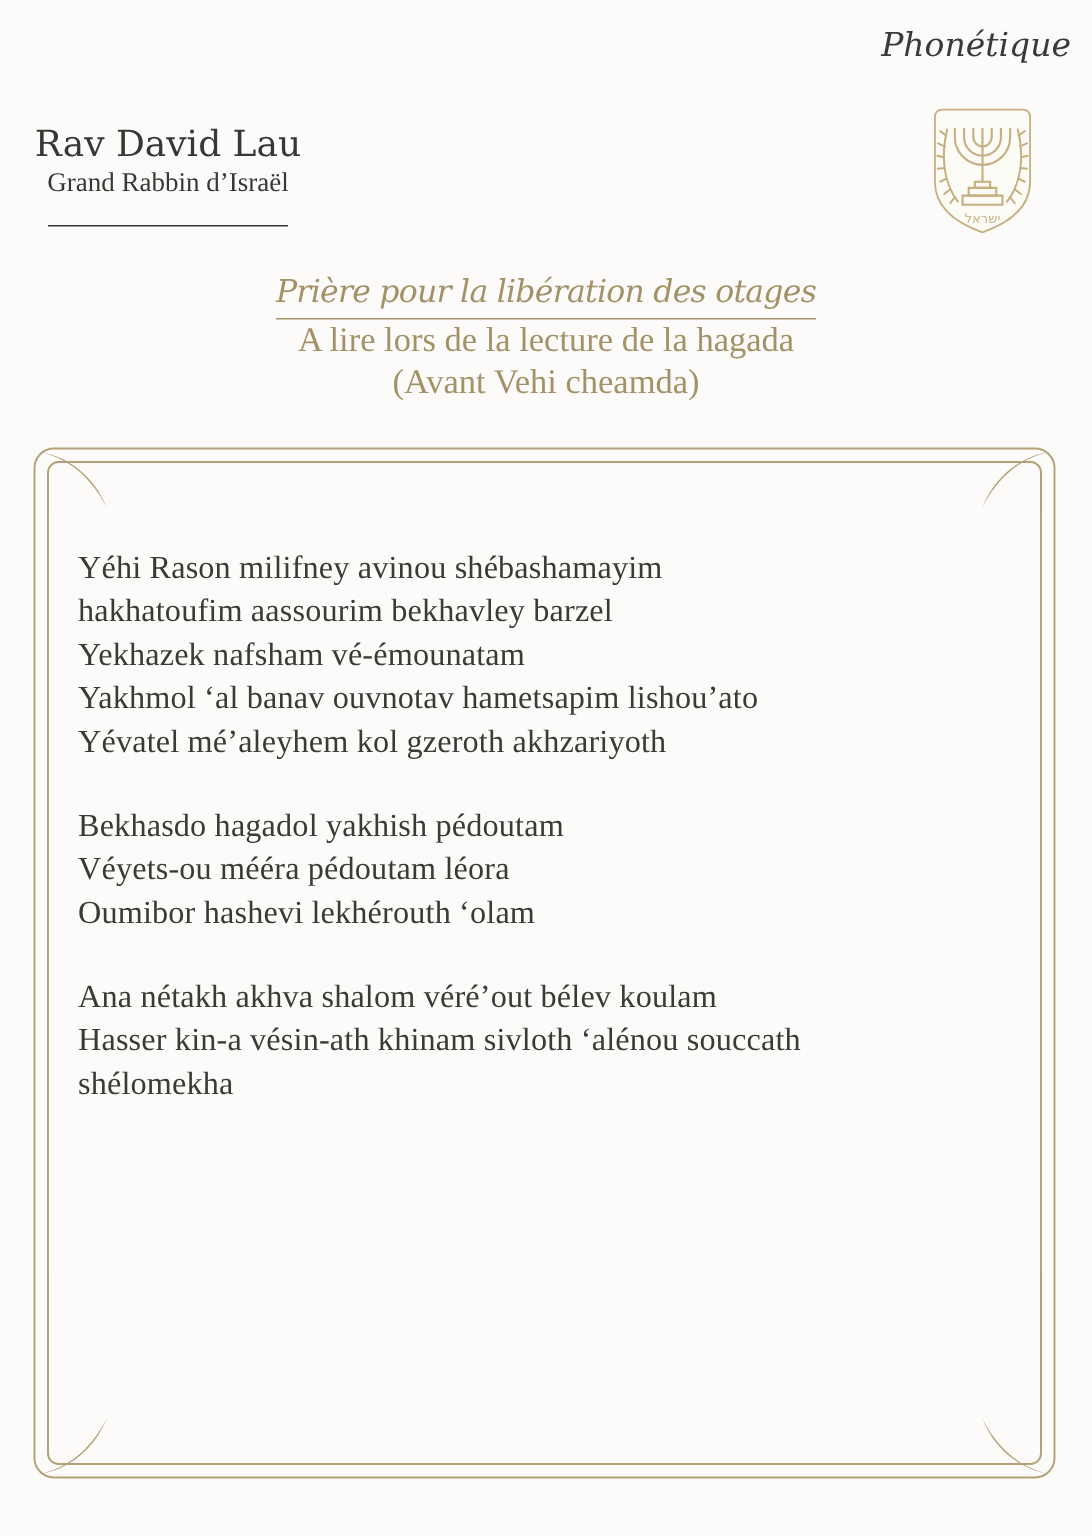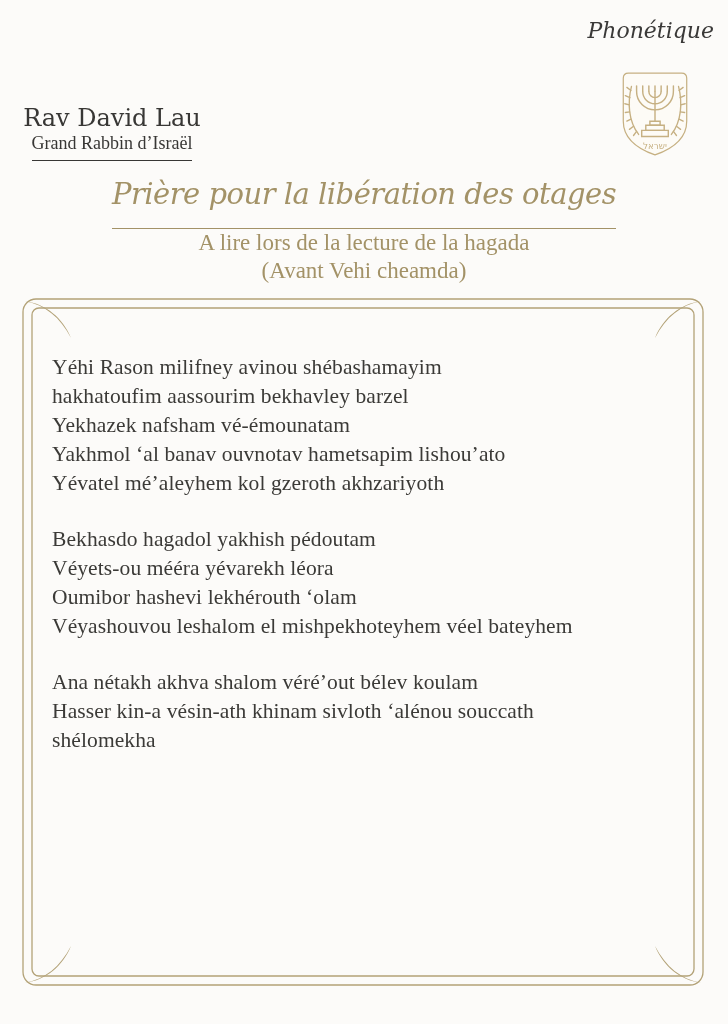--- a/index.html
+++ b/index.html
@@ -18,55 +18,54 @@
     font-family:"Liberation Serif", serif;
   }
   .corner-label{
     position:absolute;top:18px;right:14px;
     font-family:"DejaVu Serif", serif;
     font-style:italic;font-size:22px;color:#3a3938;
   }
   .author{
     position:absolute;top:82px;left:22px;width:180px;text-align:center;
     color:#383735;
-    margin-top:22px;
   }
   .author-name{
     font-family:"DejaVu Serif", serif;
     font-size:24px;line-height:28px;white-space:nowrap;
   }
   .author-title{
     display:inline-block;
     font-size:18px;line-height:22px;white-space:nowrap;
-    border-bottom:1.5px solid #383735;padding-bottom:6px;
+    border-bottom:1.5px solid #383735;padding-bottom:18px;
   }
   .emblem{
     position:absolute;top:70px;left:618px;width:74px;height:88px;
   }
   .title-block{
     position:absolute;top:176px;left:0;width:728px;text-align:center;
     color:var(--gold-title);
   }
   .main-title{
     margin:0;font-family:"DejaVu Serif", serif;
     font-style:italic;font-weight:normal;
-    font-size:29px;line-height:36px;letter-spacing:-0.5px;
+    font-size:21px;line-height:36px;letter-spacing:-0.5px;
     display:inline-block;
     border-bottom:1.5px solid var(--gold-title);
-    padding-bottom:16px;
+    padding-bottom:0;
     text-align:center;
   }
   .subtitle{
     font-size:23px;line-height:28px;
   }
   .frame{
     position:absolute;left:20px;top:295px;width:686px;height:694px;
   }
   .prayer{
-    position:absolute;left:52px;top:353px;width:624px;
+    position:absolute;left:52px;top:364px;width:624px;
     font-size:21.5px;line-height:29px;color:#3b3a37;
     letter-spacing:0.1px;
   }
   .prayer p{margin:0;white-space:nowrap;}
   .stanza{margin:0 0 27px 0;}
   .stanza:last-child{margin-bottom:0;}
 </style>
 </head>
 <body>
 
@@ -120,22 +119,21 @@
 <div class="prayer">
   <div class="stanza">
     <p>Yéhi Rason milifney avinou shébashamayim</p>
     <p>hakhatoufim aassourim bekhavley barzel</p>
     <p>Yekhazek nafsham vé-émounatam</p>
     <p>Yakhmol ‘al banav ouvnotav hametsapim lishou’ato</p>
     <p>Yévatel mé’aleyhem kol gzeroth akhzariyoth</p>
   </div>
   <div class="stanza">
     <p>Bekhasdo hagadol yakhish pédoutam</p>
-    <p>Véyets-ou mééra yévarekh léora</p>
+    <p>Véyets-ou mééra pédoutam léora</p>
     <p>Oumibor hashevi lekhérouth ‘olam</p>
-    <p>Véyashouvou leshalom el mishpekhoteyhem véel bateyhem</p>
   </div>
   <div class="stanza">
     <p>Ana nétakh akhva shalom véré’out bélev koulam</p>
     <p>Hasser kin-a vésin-ath khinam sivloth ‘alénou souccath</p>
     <p>shélomekha</p>
   </div>
 </div>
 
 </body></html>

